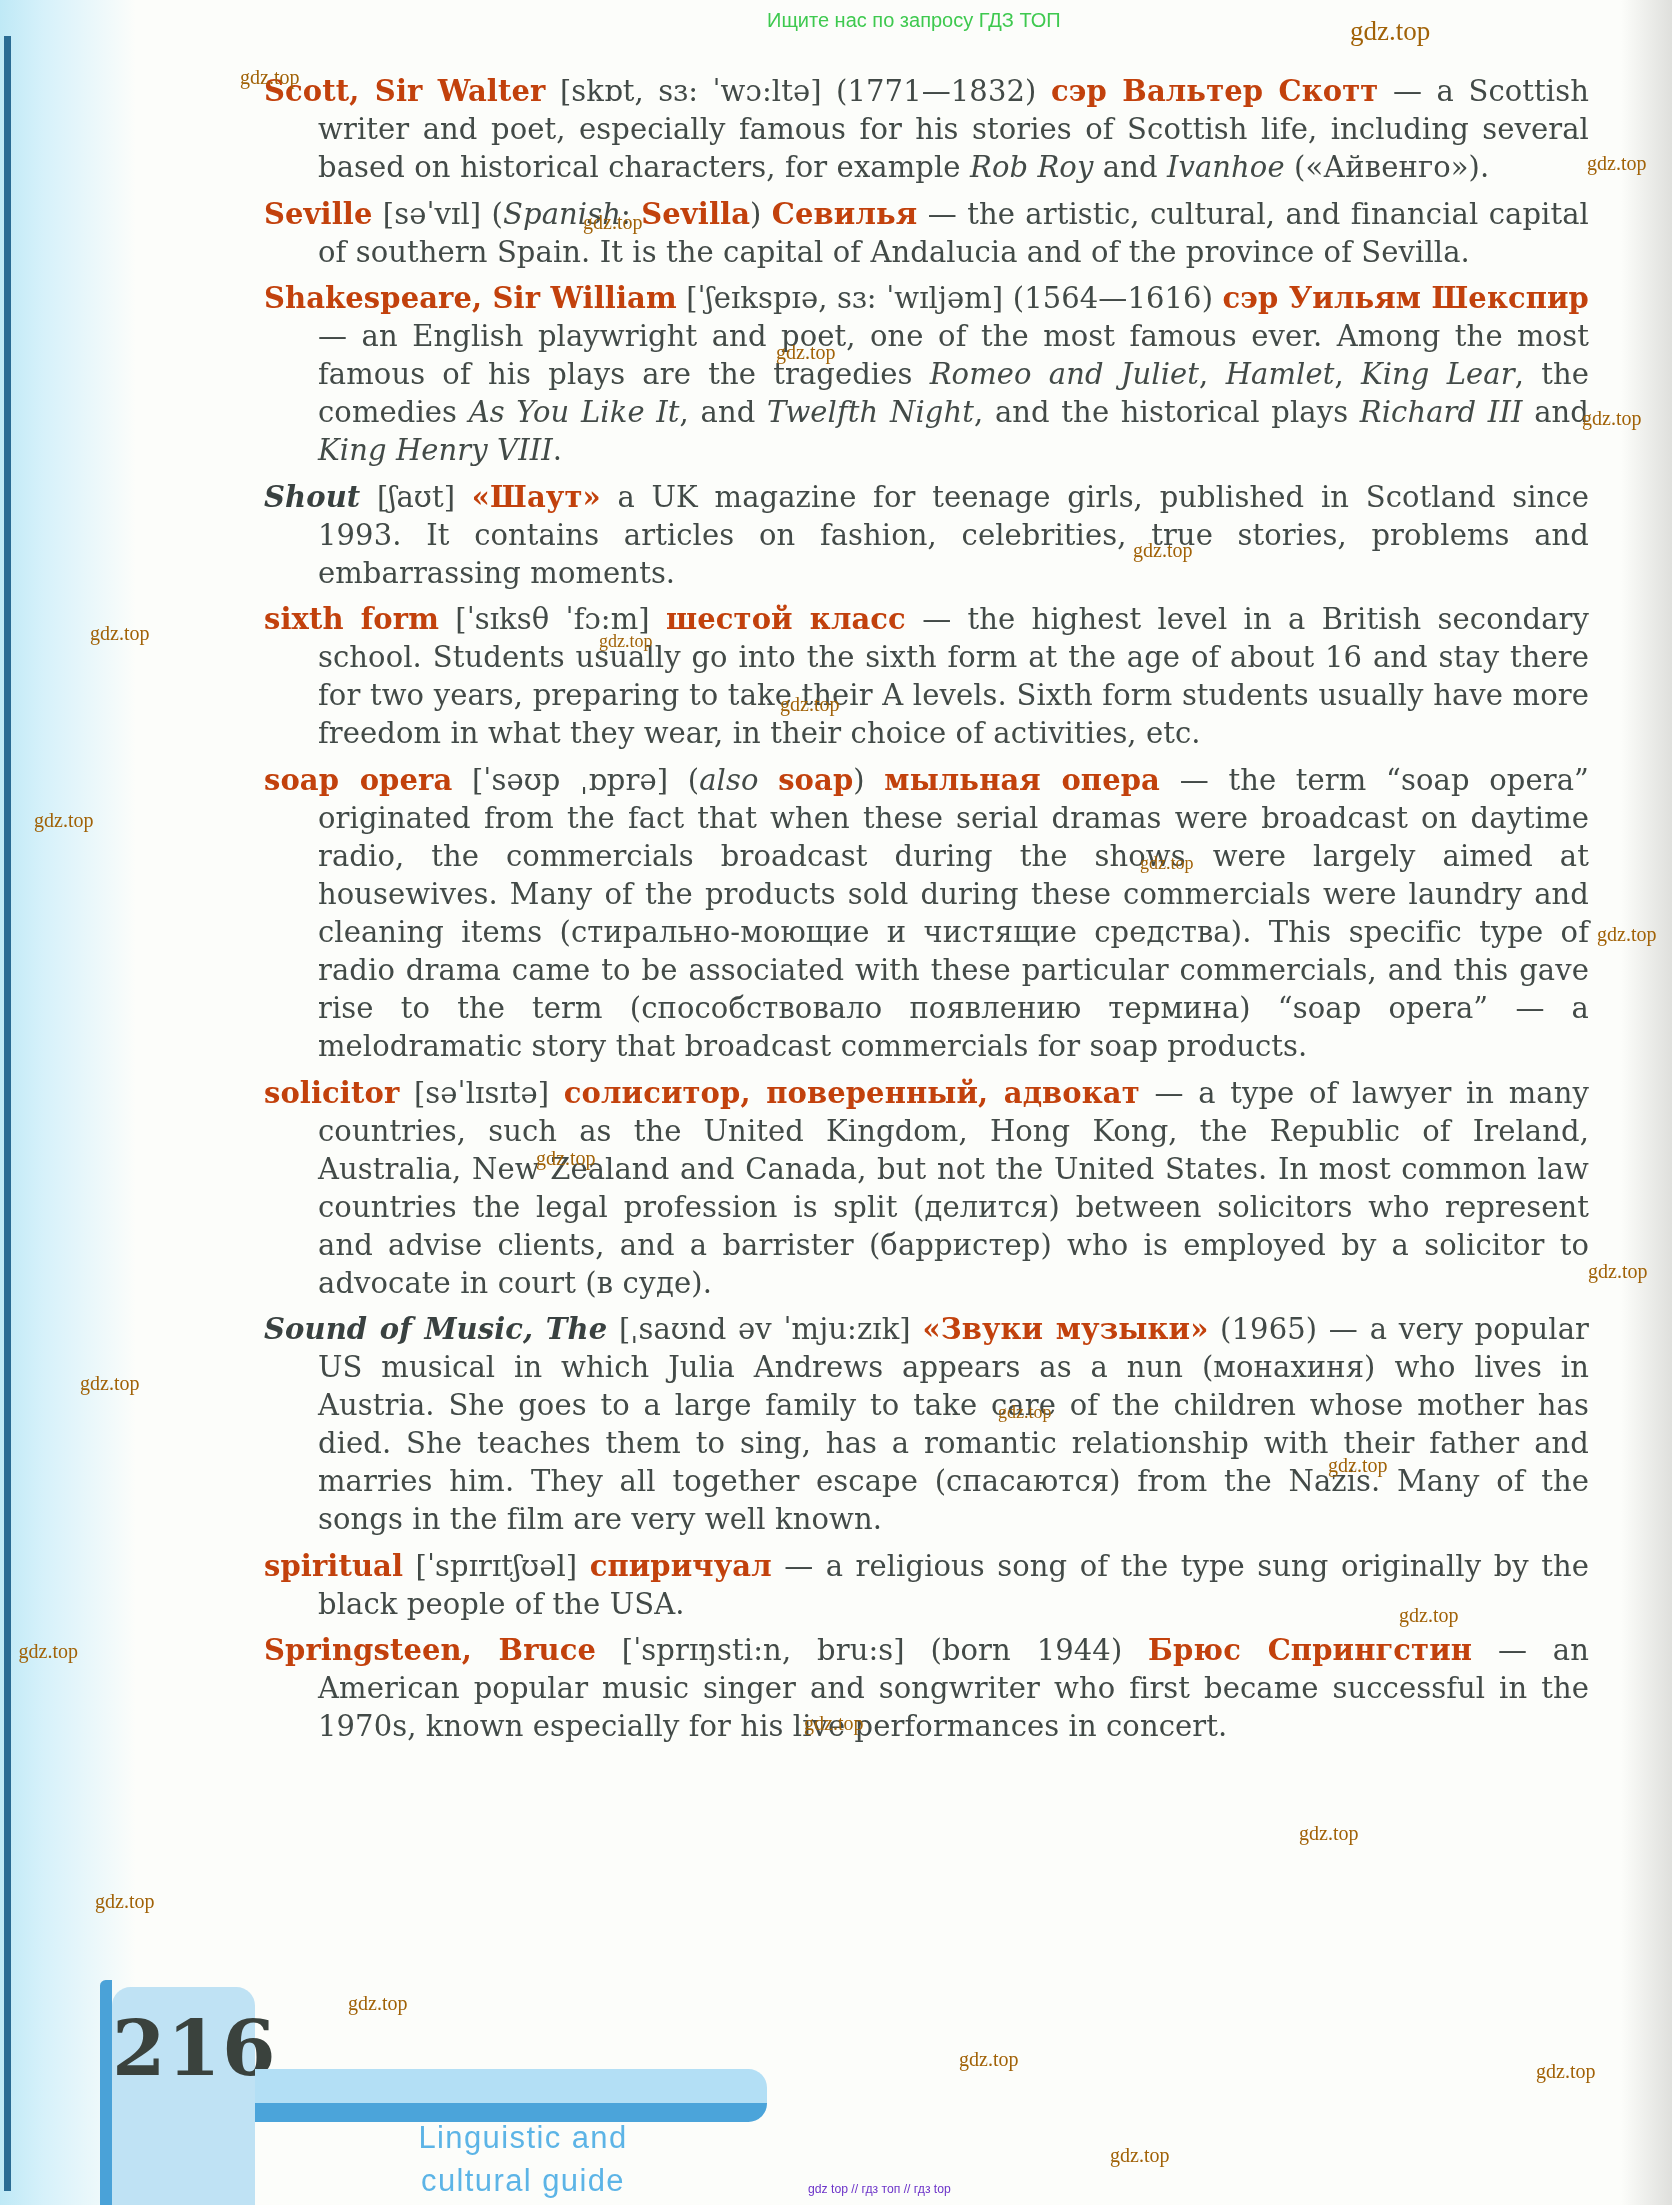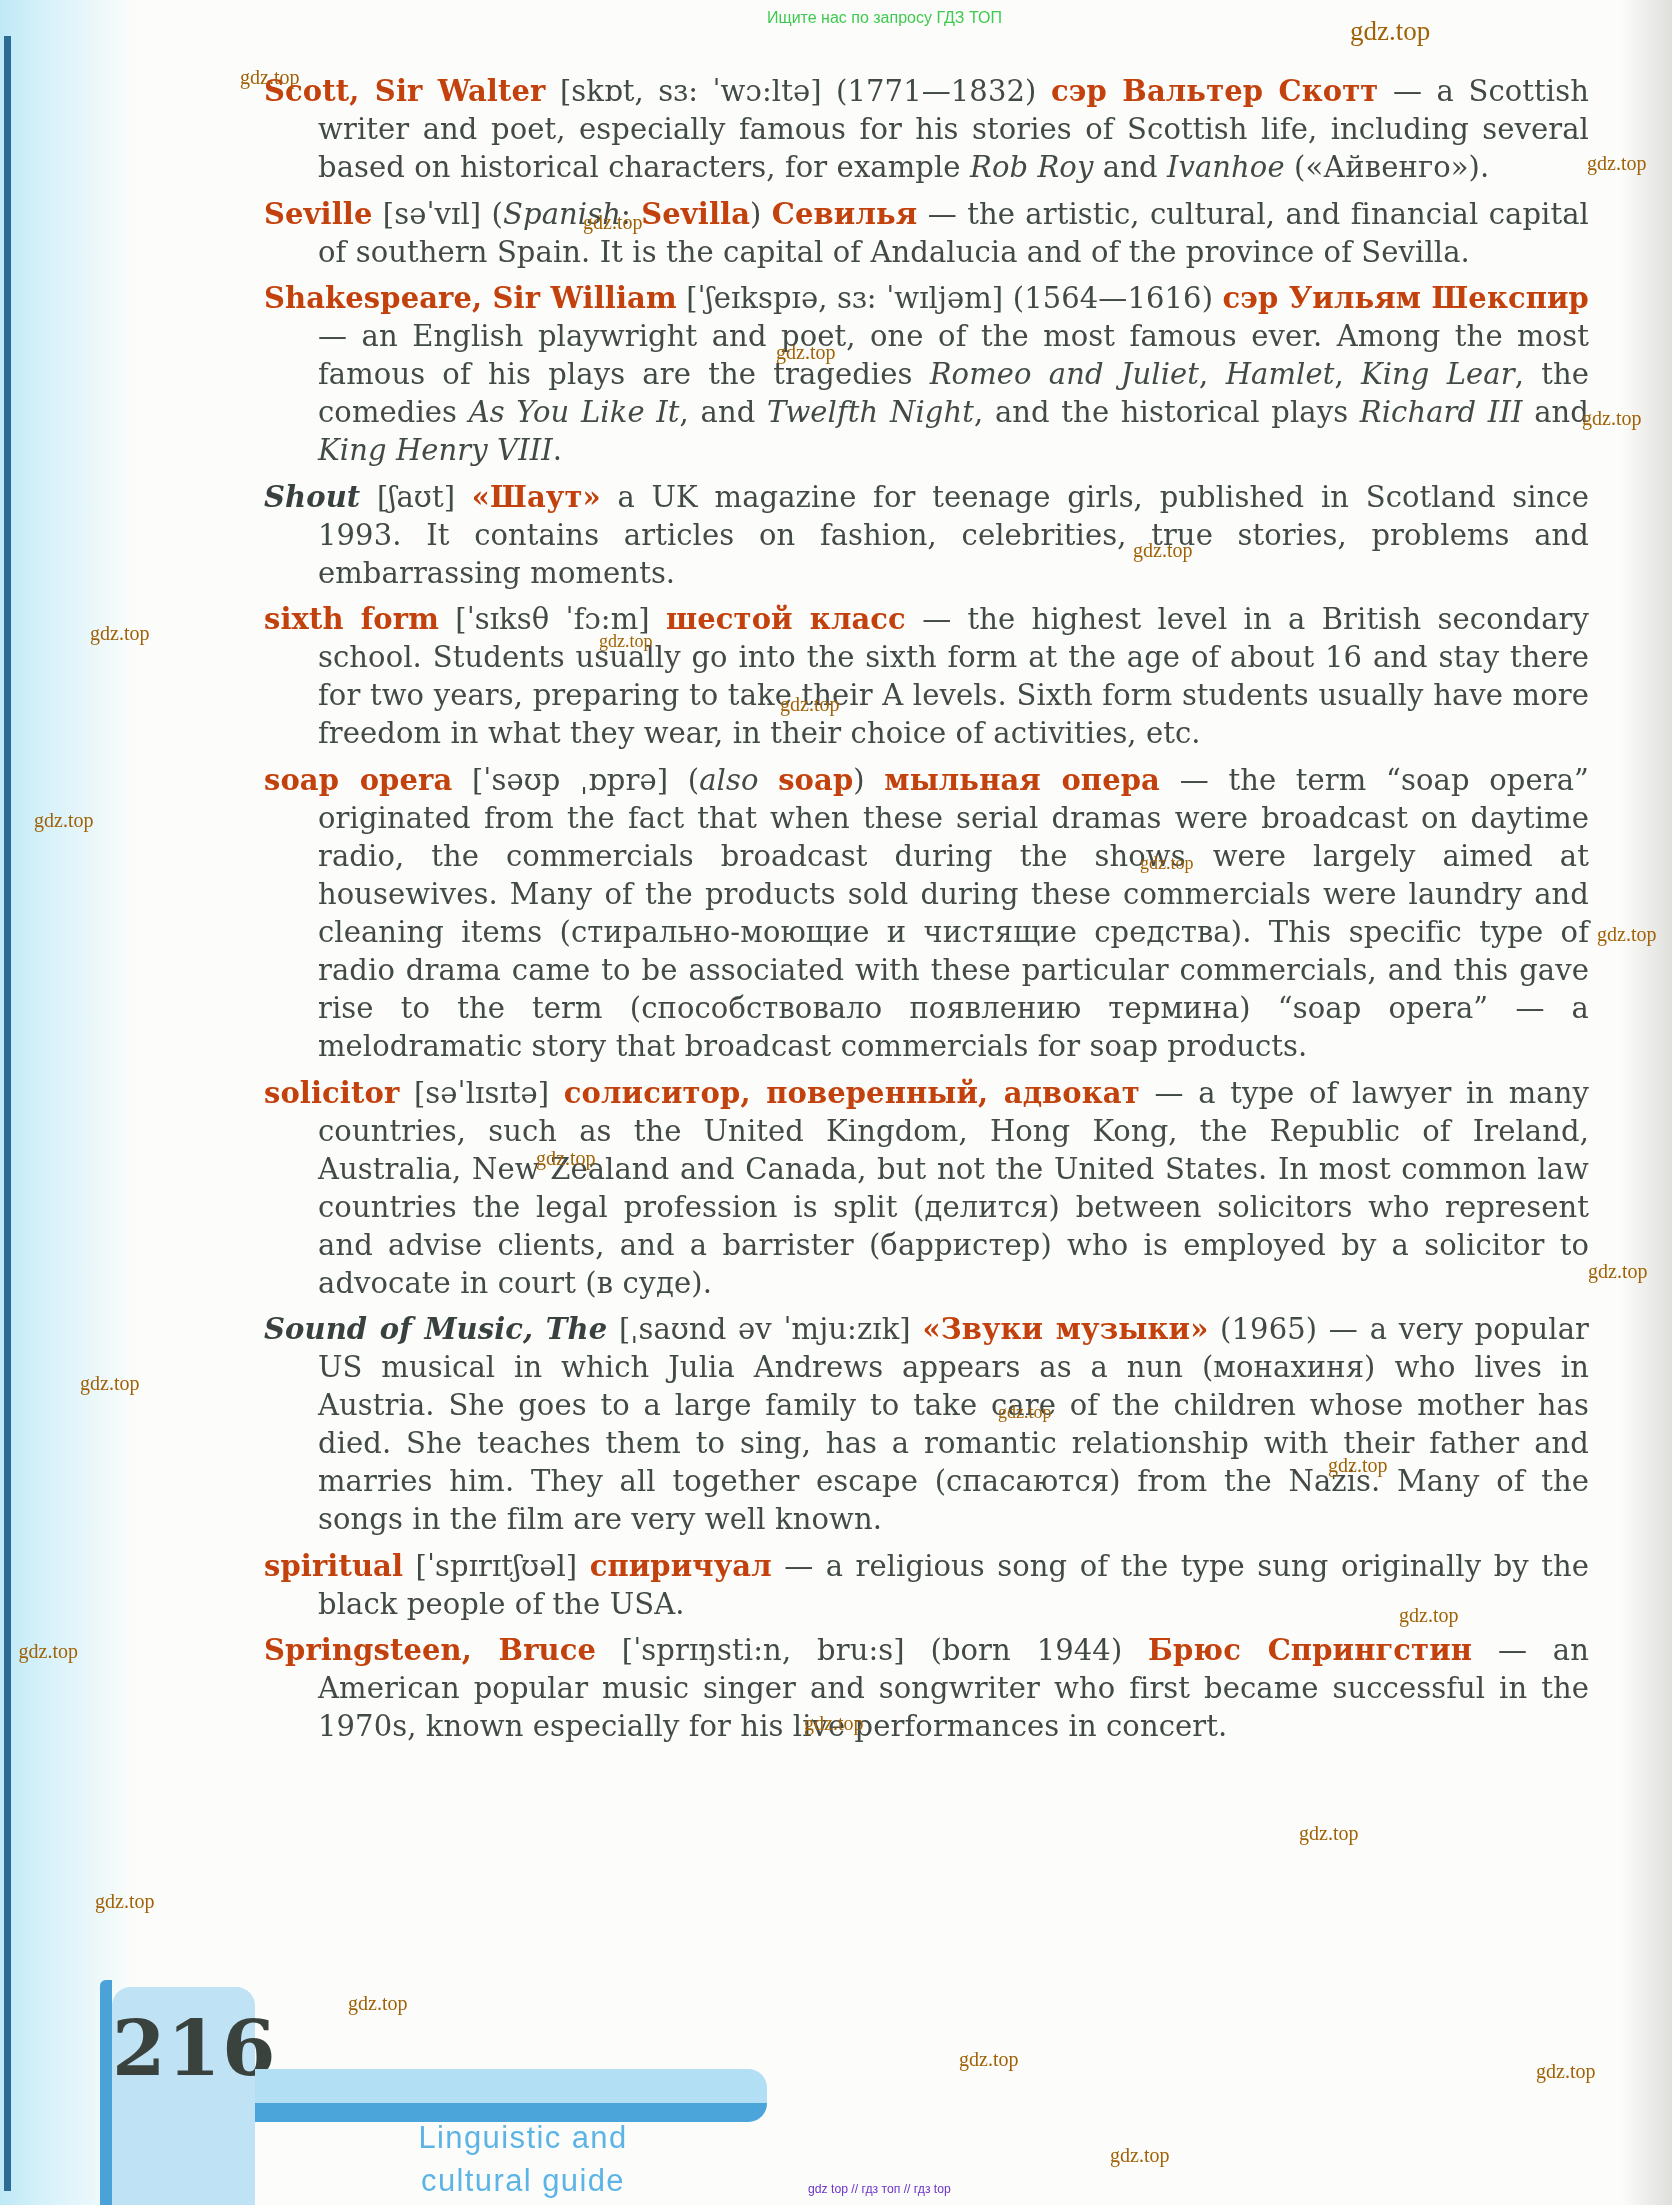--- a/index.html
+++ b/index.html
@@ -38,21 +38,21 @@
   .run-i  { font-style: italic; }
   .run-bi { font-weight: 700; font-style: italic; color: #394140; }
   
   .wm-layer { position: absolute; left: 0; top: 0; width: 100%; height: 100%; pointer-events: none; }
   .wm {
     position: absolute; font-family: Liberation Serif, serif;
     color: #a16207; white-space: nowrap; text-align: center;
   }
   .top-note {
     position: absolute; left: 767px; top: 8.6px;
-    font-family: "Liberation Sans", sans-serif; font-size: 16px; color: #3ec94f;
+    font-family: "Liberation Sans", sans-serif; font-size: 20px; color: #3ec94f;
     white-space: nowrap;
   }
   .bottom-note {
     position: absolute; left: 764px; top: 2182px;
     font-family: "Liberation Sans", sans-serif; font-size: 12.2px; color: #6d35c9;
     white-space: nowrap;
     margin-left: 44px;
   }
   
   .footer-stripe {

